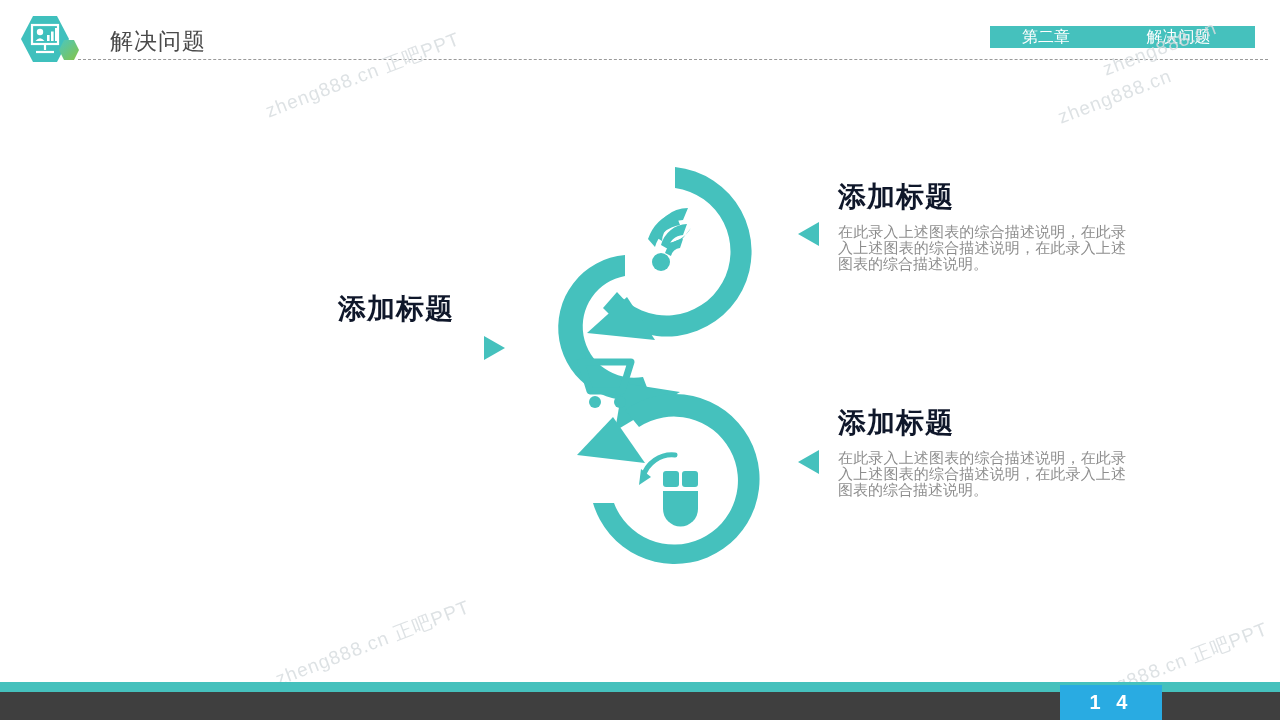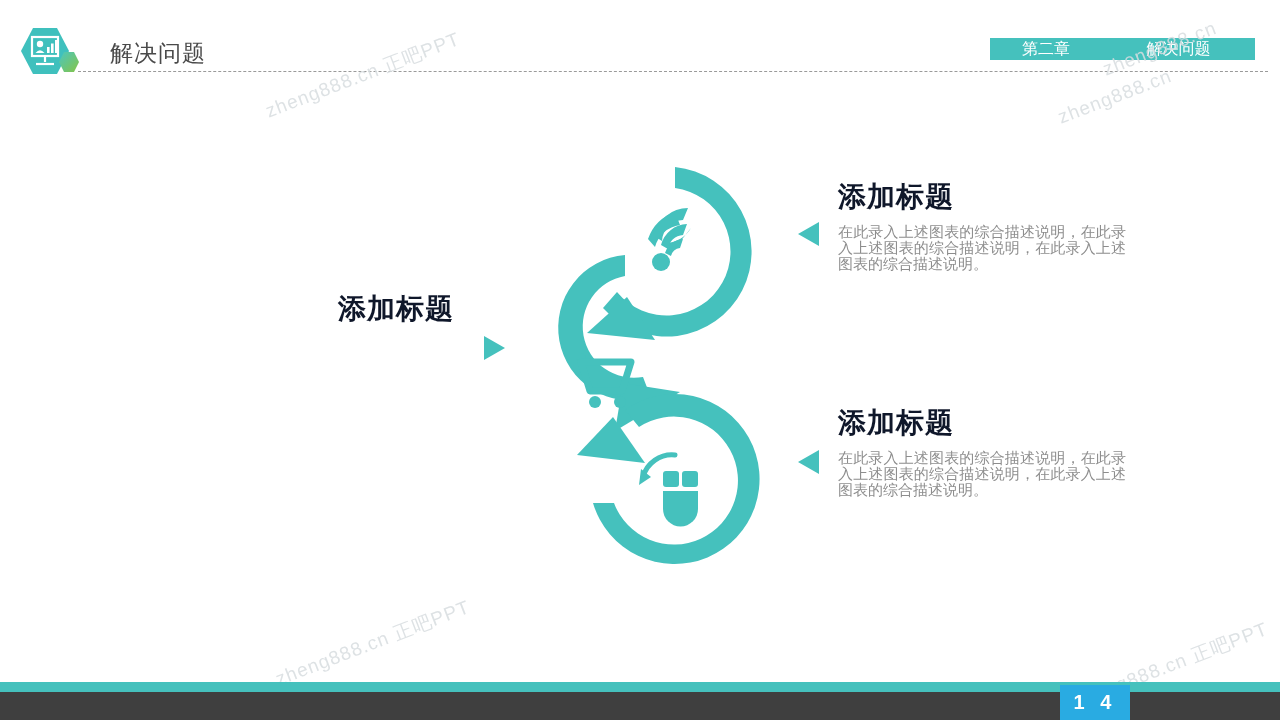--- a/index.html
+++ b/index.html
@@ -28,21 +28,21 @@
     font-family: "Liberation Sans", sans-serif;
     opacity: .85;
   }
   .wm-1 { left: 262px; top: 100px; transform: rotate(-21deg); }
   .wm-2 { left: 1055px; top: 108px; transform: rotate(-21deg); }
   .wm-3 { left: 272px; top: 668px; transform: rotate(-21deg); }
   .wm-4 { left: 1070px; top: 690px; transform: rotate(-21deg); }
   .wm-5 { left: 1100px; top: 60px;  transform: rotate(-21deg); }
 
   
-  .header { position: absolute; left: 0; top: 16px; width: 1280px; height: 70px; }
+  .header { position: absolute; left: 0; top: 4px; width: 1280px; height: 70px; }
 
   .logo-wrap {
     position: absolute; left: 20px; top: 10px;
     width: 72px; height: 50px;
   }
   .hexbig {
     position: absolute; left: 0; top: 0; width: 50px; height: 50px;
   }
   .hexsmall {
     position: absolute; left: 38px; top: 25px; width: 22px; height: 22px;
@@ -145,21 +145,21 @@
     width: 1280px; height: 10px;
     background: #45c1bd;
   }
   .footer-dark {
     position: absolute; left: 0; top: 692px;
     width: 1280px; height: 28px;
     background: #3f3f3f;
   }
   .page-num-box {
     position: absolute; left: 1060px; top: 685px;
-    width: 70px; height: 35px;
+    width: 102px; height: 35px;
     background: #29abe2;
     color: #ffffff;
     display: flex;
     align-items: center;
     justify-content: center;
     font-size: 20px;
     font-weight: bold;
     letter-spacing: 5px;
     font-family: "Liberation Sans", sans-serif;
   }

